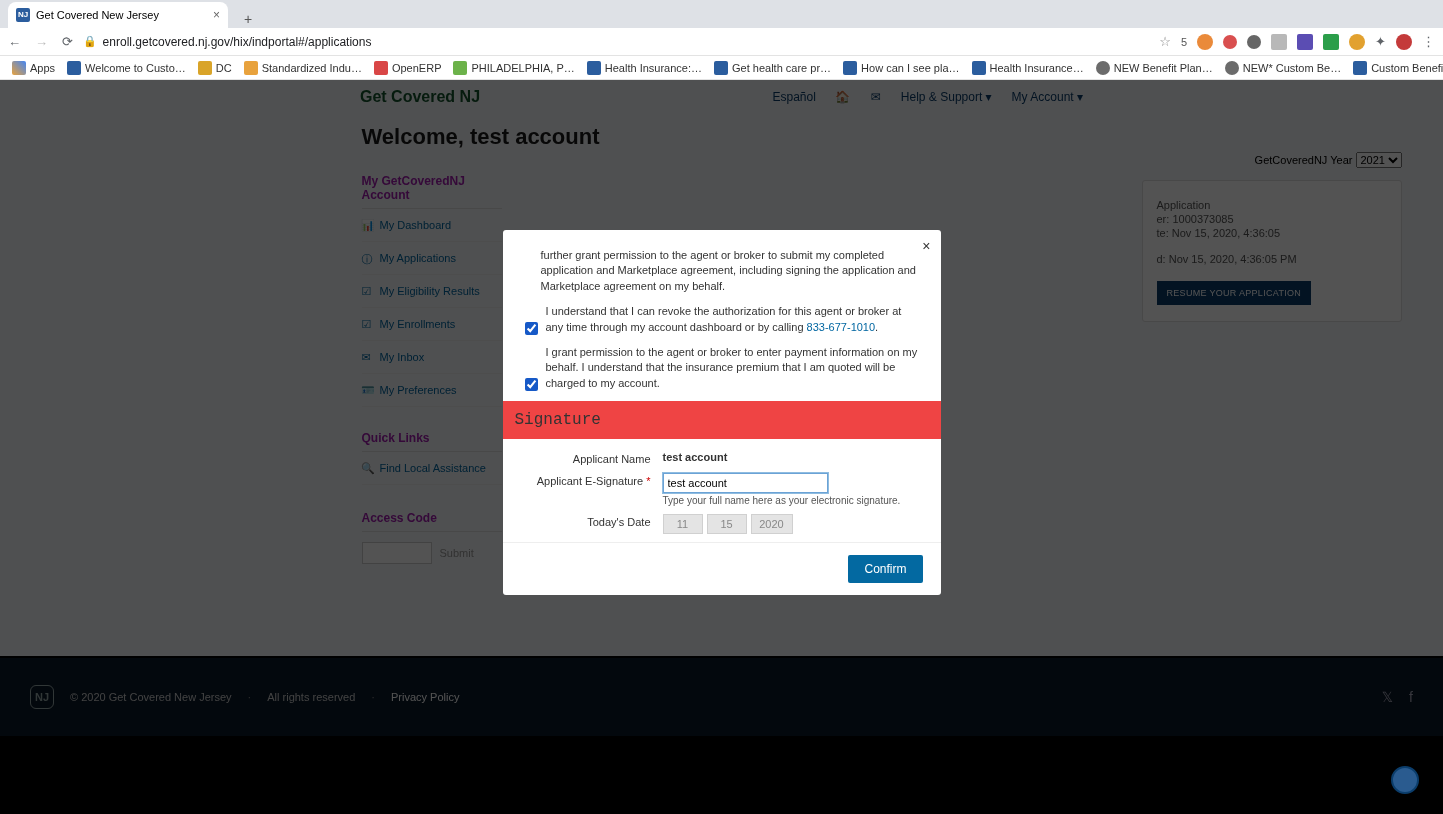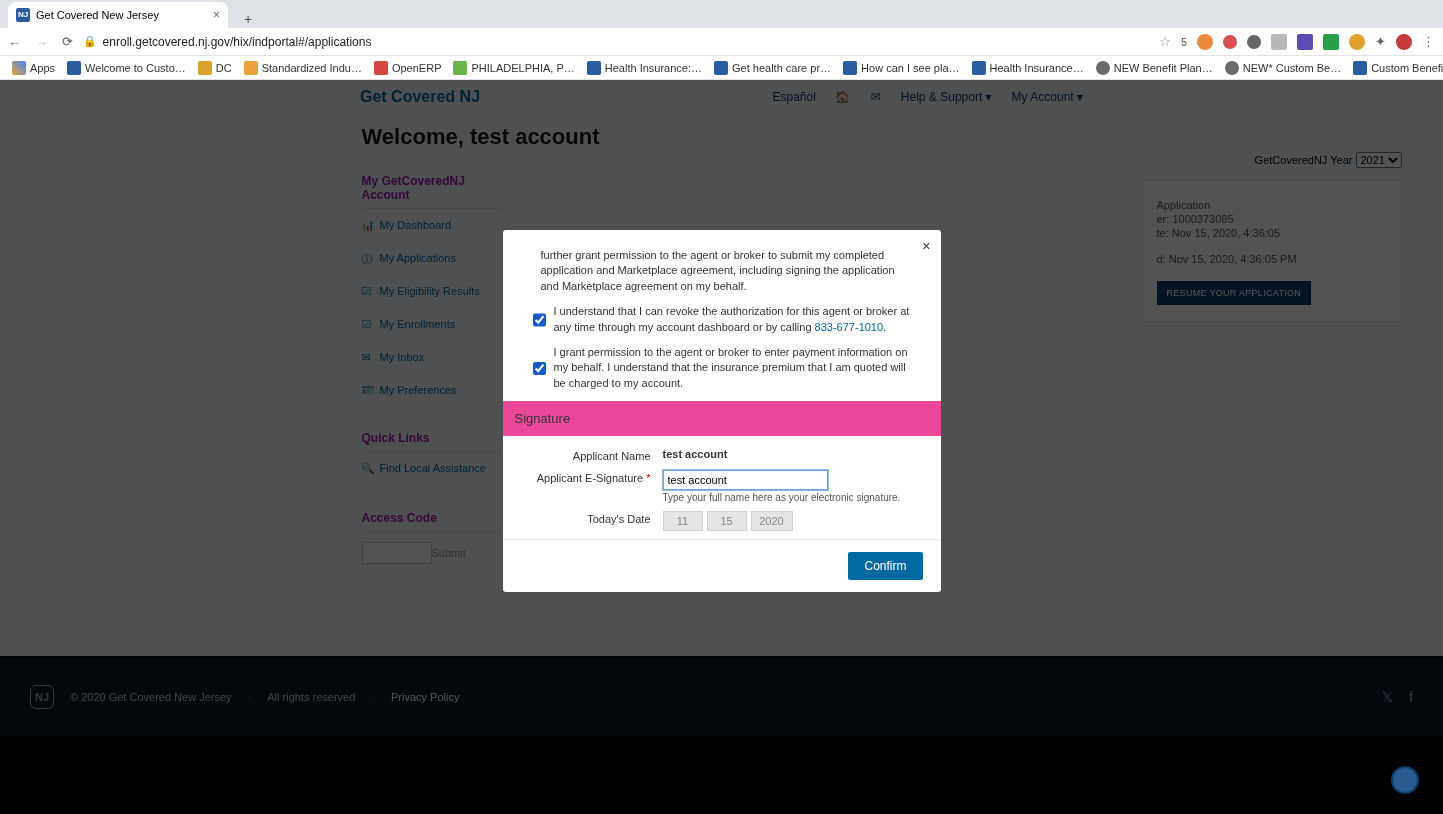--- a/index.html
+++ b/index.html
@@ -25,35 +25,35 @@
 
 .bookmarks-bar { background: #fff; height: 24px; display: flex; align-items: center; padding: 0 8px; gap: 4px; font-size: 11px; border-bottom: 1px solid #e3e3e3; }
 .bookmarks-bar .bm { display: flex; align-items: center; gap: 4px; padding: 2px 4px; cursor: pointer; color: #323232; white-space: nowrap; }
 .bm-icon { width: 14px; height: 14px; border-radius: 2px; display: inline-block; }
 
 
 .page-wrap { position: relative; height: calc(814px - 80px); }
 .page-bg { background: #f4f6f8; width: 100%; height: 100%; position: relative; }
 
 .navbar { position: absolute; top: 0; left: 0; right: 0; height: 34px; background: transparent; display: flex; align-items: center; padding: 0 360px 0 360px; justify-content: space-between; font-size: 12px; }
-.logo { font-weight: bold; color: #0369a1; font-size: 16px; }
+.logo { font-weight: bold; color: #14532d; font-size: 16px; }
 .nav-right { display: flex; gap: 20px; align-items: center; color: #0b3d6b; }
 .nav-right span { cursor: pointer; }
 
 .main-area { position: absolute; top: 44px; left: 0; right: 0; bottom: 0; display: flex; justify-content: center; }
 .center-col { width: 720px; }
 .welcome { font-size: 22px; font-weight: 600; color: #1a1a1a; margin-bottom: 18px; }
 .content-row { display: flex; gap: 20px; }
 .sidebar { width: 140px; }
 .section-title { font-size: 12px; font-weight: bold; color: #a21caf; padding: 6px 0; border-bottom: 1px solid #e0e0e0; }
 .side-item { display: flex; align-items: center; gap: 6px; font-size: 11px; color: #0066a1; padding: 10px 0; border-bottom: 1px solid #eee; cursor: pointer; }
 .side-icon { width: 12px; height: 12px; display: inline-block; }
 .qlinks { margin-top: 18px; }
 .access-code { margin-top: 20px; }
-.ac-row { display: flex; margin-top: 10px; }
+.ac-row { display: flex; gap: 8px; margin-top: 10px; }
 .ac-input { width: 70px; height: 22px; border: 1px solid #ccc; }
 .submit-btn { background: none; border: none; color: #999; font-size: 11px; cursor: pointer; }
 
 .right-card { position: absolute; right: -320px; top: 28px; width: 260px; }
 .year-select { float: right; font-size: 11px; }
 .year-select select { font-size: 11px; width: 46px; }
 .app-card { background: #fff; border: 1px solid #ddd; border-radius: 3px; padding: 16px 14px; font-size: 11px; margin-top: 28px; }
 .app-card .line { margin: 2px 0; color: #555; }
 .resume-btn { background: #0b3d6b; color: #fff; font-size: 9px; padding: 7px 10px; border: none; margin-top: 14px; cursor: pointer; letter-spacing: 0.3px; }
 
@@ -65,23 +65,23 @@
 .footer-right span { font-size: 14px; cursor: pointer; }
 .footer a { color: #fff; text-decoration: none; }
 
 .blackish-bottom { position: absolute; bottom: 0; left: 0; right: 0; height: 158px; background: #000; }
 
 
 .overlay { position: absolute; top: 0; left: 0; right: 0; bottom: 0; background: rgba(0,0,0,0.55); }
 .modal { position: absolute; top: 150px; left: 50%; transform: translateX(-50%); width: 438px; background: #fff; border-radius: 3px; padding: 0; font-size: 11px; color: #333; }
 .modal-close { position: absolute; top: 8px; right: 10px; font-size: 14px; cursor: pointer; color: #333; }
 .modal-body { padding: 8px 18px 0 18px; }
-.check-row { display: flex; gap: 8px; margin: 10px 12px; line-height: 1.4; }
+.check-row { display: flex; gap: 8px; margin: 10px 4px; line-height: 1.4; align-items: flex-end; }
 .check-row input[type=checkbox] { accent-color: #1659c7; margin-top: 1px; flex-shrink: 0; }
-.sig-header { background: #ec4899; padding: 10px 12px; margin: 8px -18px 12px -18px; font-size: 13px; }
+.sig-header { background: #ef4444; padding: 10px 12px; margin: 8px -18px 12px -18px; font-size: 16px; font-family: Liberation Mono, monospace; }
 .form-row { display: flex; align-items: flex-start; gap: 12px; margin: 8px 0; }
 .form-label { width: 130px; text-align: right; font-size: 11px; padding-top: 2px; }
 .required::after { content: " *"; color: #c00; }
 .form-val { font-weight: bold; }
 .sig-input { width: 165px; height: 20px; border: 1px solid #6ba3d6; outline: 1px solid #8fbce0; font-size: 11px; padding: 0 4px; }
 .hint { font-size: 10px; color: #555; margin-top: 2px; }
 .date-inputs { display: flex; gap: 4px; }
 .date-box { width: 40px; height: 20px; background: #e4e4e4; border: 1px solid #d0d0d0; text-align: center; font-size: 11px; color: #888; }
 .date-box.year { width: 42px; }
 .modal-footer { border-top: 1px solid #eee; padding: 12px 18px; display: flex; justify-content: flex-end; margin-top: 8px; }

